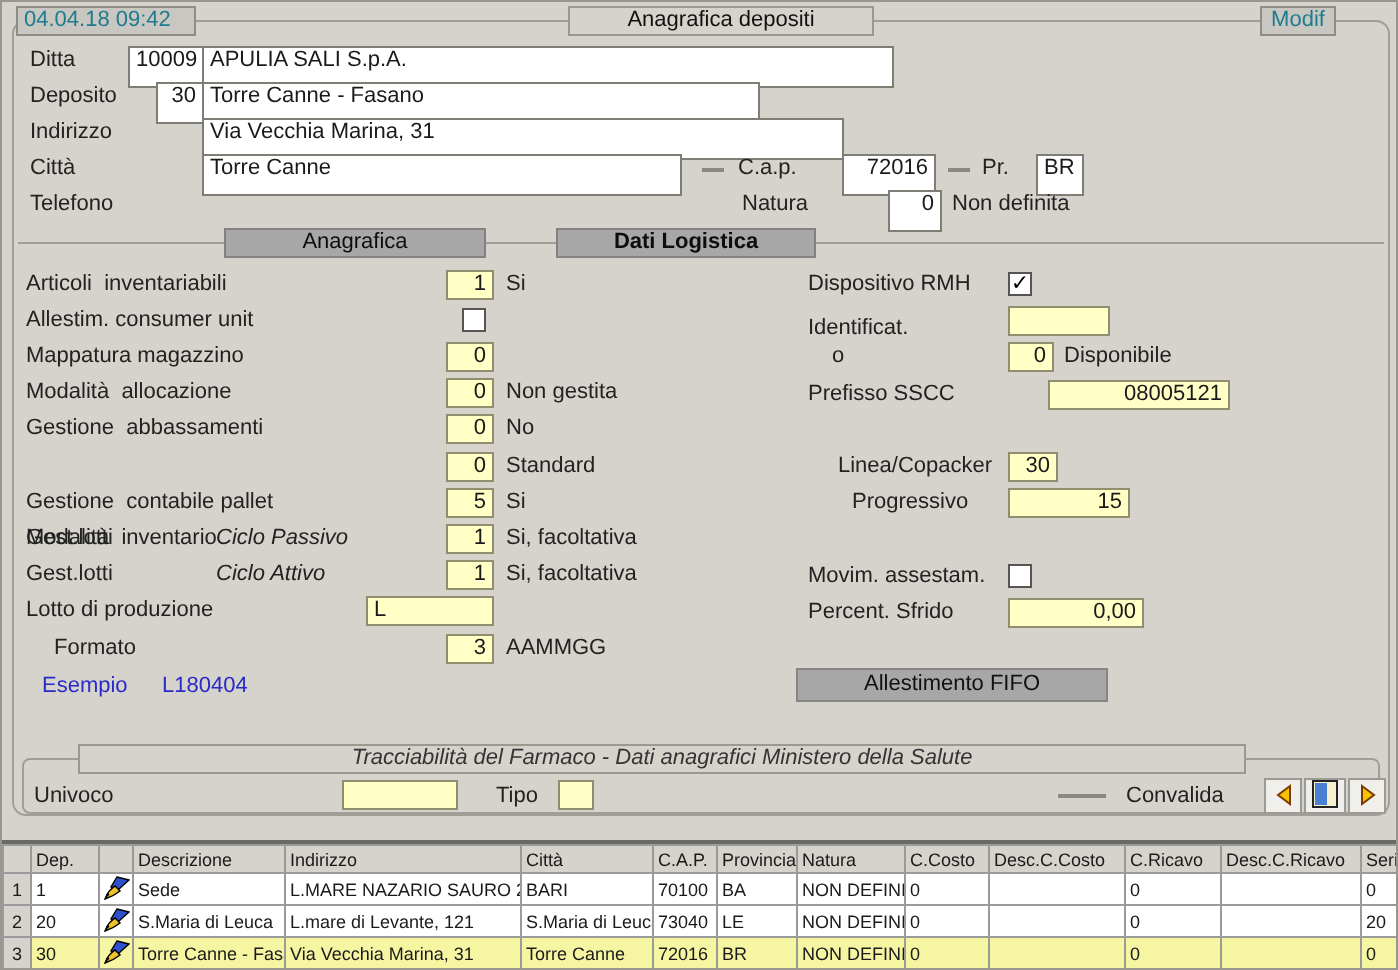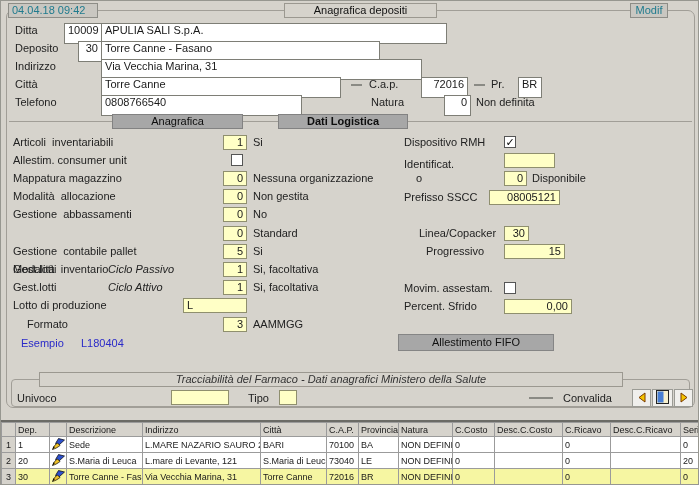--- a/index.html
+++ b/index.html
@@ -77,38 +77,36 @@
   <div class="lbl" style="left:14px;top:76px;">Città</div>
   <div class="wf" style="left:100px;top:76px;width:240px;">Torre Canne</div>
   <div class="dash" style="left:350px;top:83px;width:11px;"></div>
   <div class="lbl" style="left:368px;top:76px;">C.a.p.</div>
   <div class="wf num" style="left:420px;top:76px;width:47px;">72016</div>
   <div class="dash" style="left:473px;top:83px;width:11px;"></div>
   <div class="lbl" style="left:490px;top:76px;">Pr.</div>
   <div class="wf" style="left:517px;top:76px;width:24px;">BR</div>
 
   <div class="lbl" style="left:14px;top:94px;">Telefono</div>
-  <div class="wf" style="left:100px;top:94px;width:201px;">0808766540</div>
   <div class="lbl" style="left:370px;top:94px;">Natura</div>
   <div class="wf num" style="left:443px;top:94px;width:27px;">0</div>
   <div class="lbl" style="left:475px;top:94px;">Non definita</div>
 
   <div class="tab active" style="left:277px;top:113px;width:130px;">Dati Logistica</div>
   <div class="tab" style="left:111px;top:113px;width:131px;">Anagrafica</div>
 
   <div class="lbl" style="left:12px;top:134px;">Articoli  inventariabili</div>
   <div class="yf num" style="left:222px;top:134px;width:24px;">1</div>
   <div class="lbl" style="left:252px;top:134px;">Si</div>
 
   <div class="lbl" style="left:12px;top:152px;">Allestim. consumer unit</div>
   <div class="cb" style="left:230px;top:153px;" data-checked="false"></div>
 
   <div class="lbl" style="left:12px;top:170px;">Mappatura magazzino</div>
   <div class="yf num" style="left:222px;top:170px;width:24px;">0</div>
-  <div class="lbl" style="left:252px;top:170px;">Nessuna organizzazione</div>
 
   <div class="lbl" style="left:12px;top:188px;">Modalità  allocazione</div>
   <div class="yf num" style="left:222px;top:188px;width:24px;">0</div>
   <div class="lbl" style="left:252px;top:188px;">Non gestita</div>
 
   <div class="lbl" style="left:12px;top:206px;">Gestione  abbassamenti</div>
   <div class="yf num" style="left:222px;top:206px;width:24px;">0</div>
   <div class="lbl" style="left:252px;top:206px;">No</div>
 
   <div class="lbl" style="left:12px;top:225px;margin-top:36px;">Modalità  inventario</div>
@@ -143,21 +141,21 @@
   <div class="cb" style="left:503px;top:135px;" data-checked="true"></div>
 
   <div class="lbl" style="left:403px;top:156px;">Identificat.</div>
   <div class="yf" style="left:503px;top:152px;width:51px;"></div>
 
   <div class="lbl" style="left:415px;top:170px;">o</div>
   <div class="yf num" style="left:503px;top:170px;width:23px;">0</div>
   <div class="lbl" style="left:531px;top:170px;">Disponibile</div>
 
   <div class="lbl" style="left:403px;top:189px;">Prefisso SSCC</div>
-  <div class="yf num" style="left:488px;top:189px;width:71px;">08005121</div>
+  <div class="yf num" style="left:523px;top:189px;width:91px;">08005121</div>
 
   <div class="lbl" style="left:403px;top:225px;padding-left:15px;">Linea/Copacker</div>
   <div class="yf num" style="left:503px;top:225px;width:25px;">30</div>
 
   <div class="lbl" style="left:403px;top:243px;padding-left:22px;">Progressivo</div>
   <div class="yf num" style="left:503px;top:243px;width:61px;">15</div>
 
   <div class="lbl" style="left:403px;top:280px;">Movim. assestam.</div>
   <div class="cb" style="left:503px;top:281px;" data-checked="false"></div>
 

